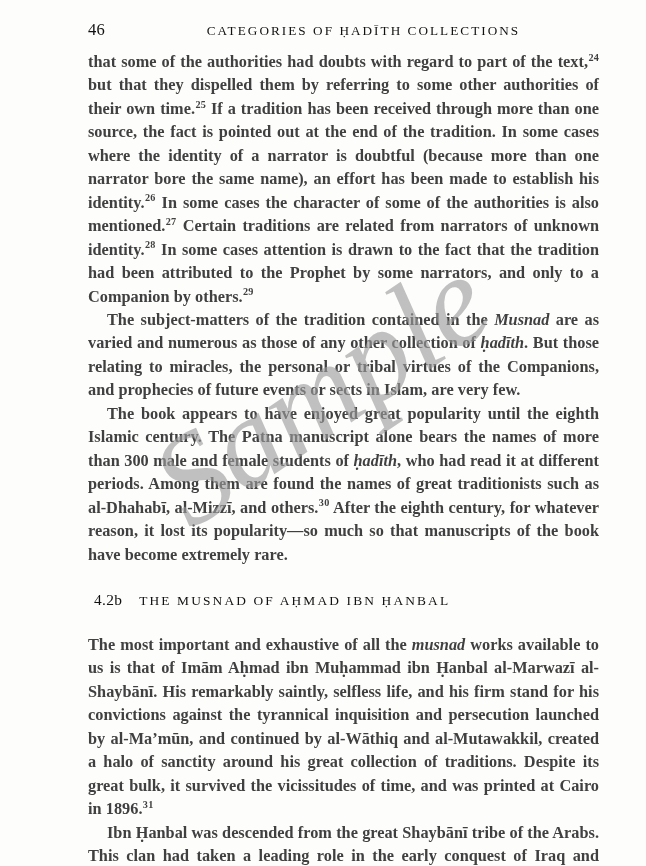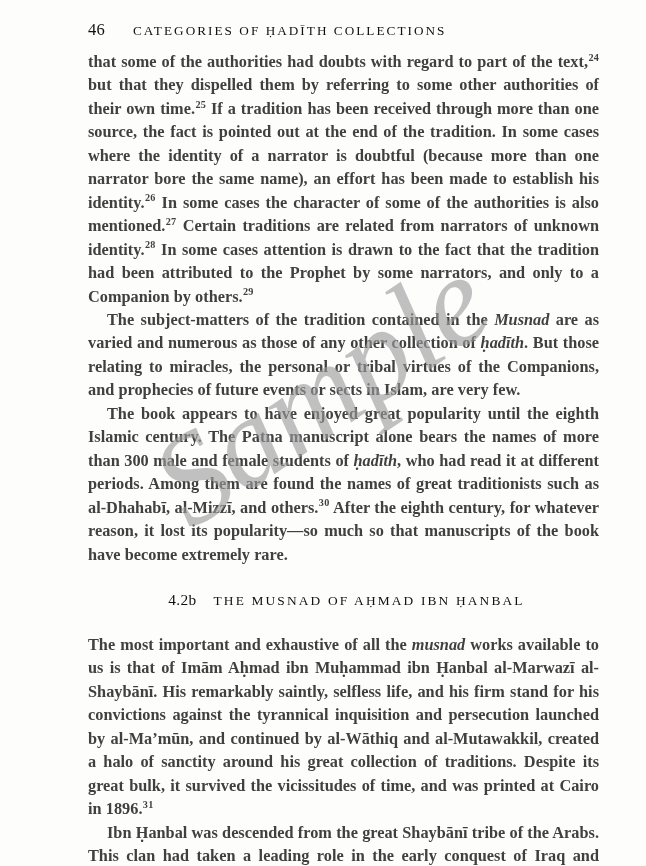--- a/index.html
+++ b/index.html
@@ -34,21 +34,21 @@
     align-items: baseline;
   }
   .folio {
     font-size: 16.5px;
     letter-spacing: 0.2px;
     color: #111;
     white-space: pre;
   }
   .head-title {
     flex: 1;
-    text-align: left;
+    text-align: center;
     font-size: 13.2px;
     letter-spacing: 2.05px;
     text-transform: uppercase;
     color: #111;
     white-space: pre;
     padding-right: 4px;
     padding-left: 28px;
   }
 
   
@@ -87,21 +87,21 @@
     letter-spacing: 0.2px;
     margin-left: 0.4px;
   }
 
   
   .section-heading {
     margin: 0;
     font-weight: normal;
     font-size: 13.4px;
     color: #111;
-    text-align: center;
+    text-align: left;
     padding-top: 25px;
     padding-bottom: 24px;
     padding-left: 6px;
     white-space: pre;
   }
   .section-heading .sec-num {
     font-size: 15.4px;
     letter-spacing: 0.3px;
   }
   .section-heading .sec-title {

